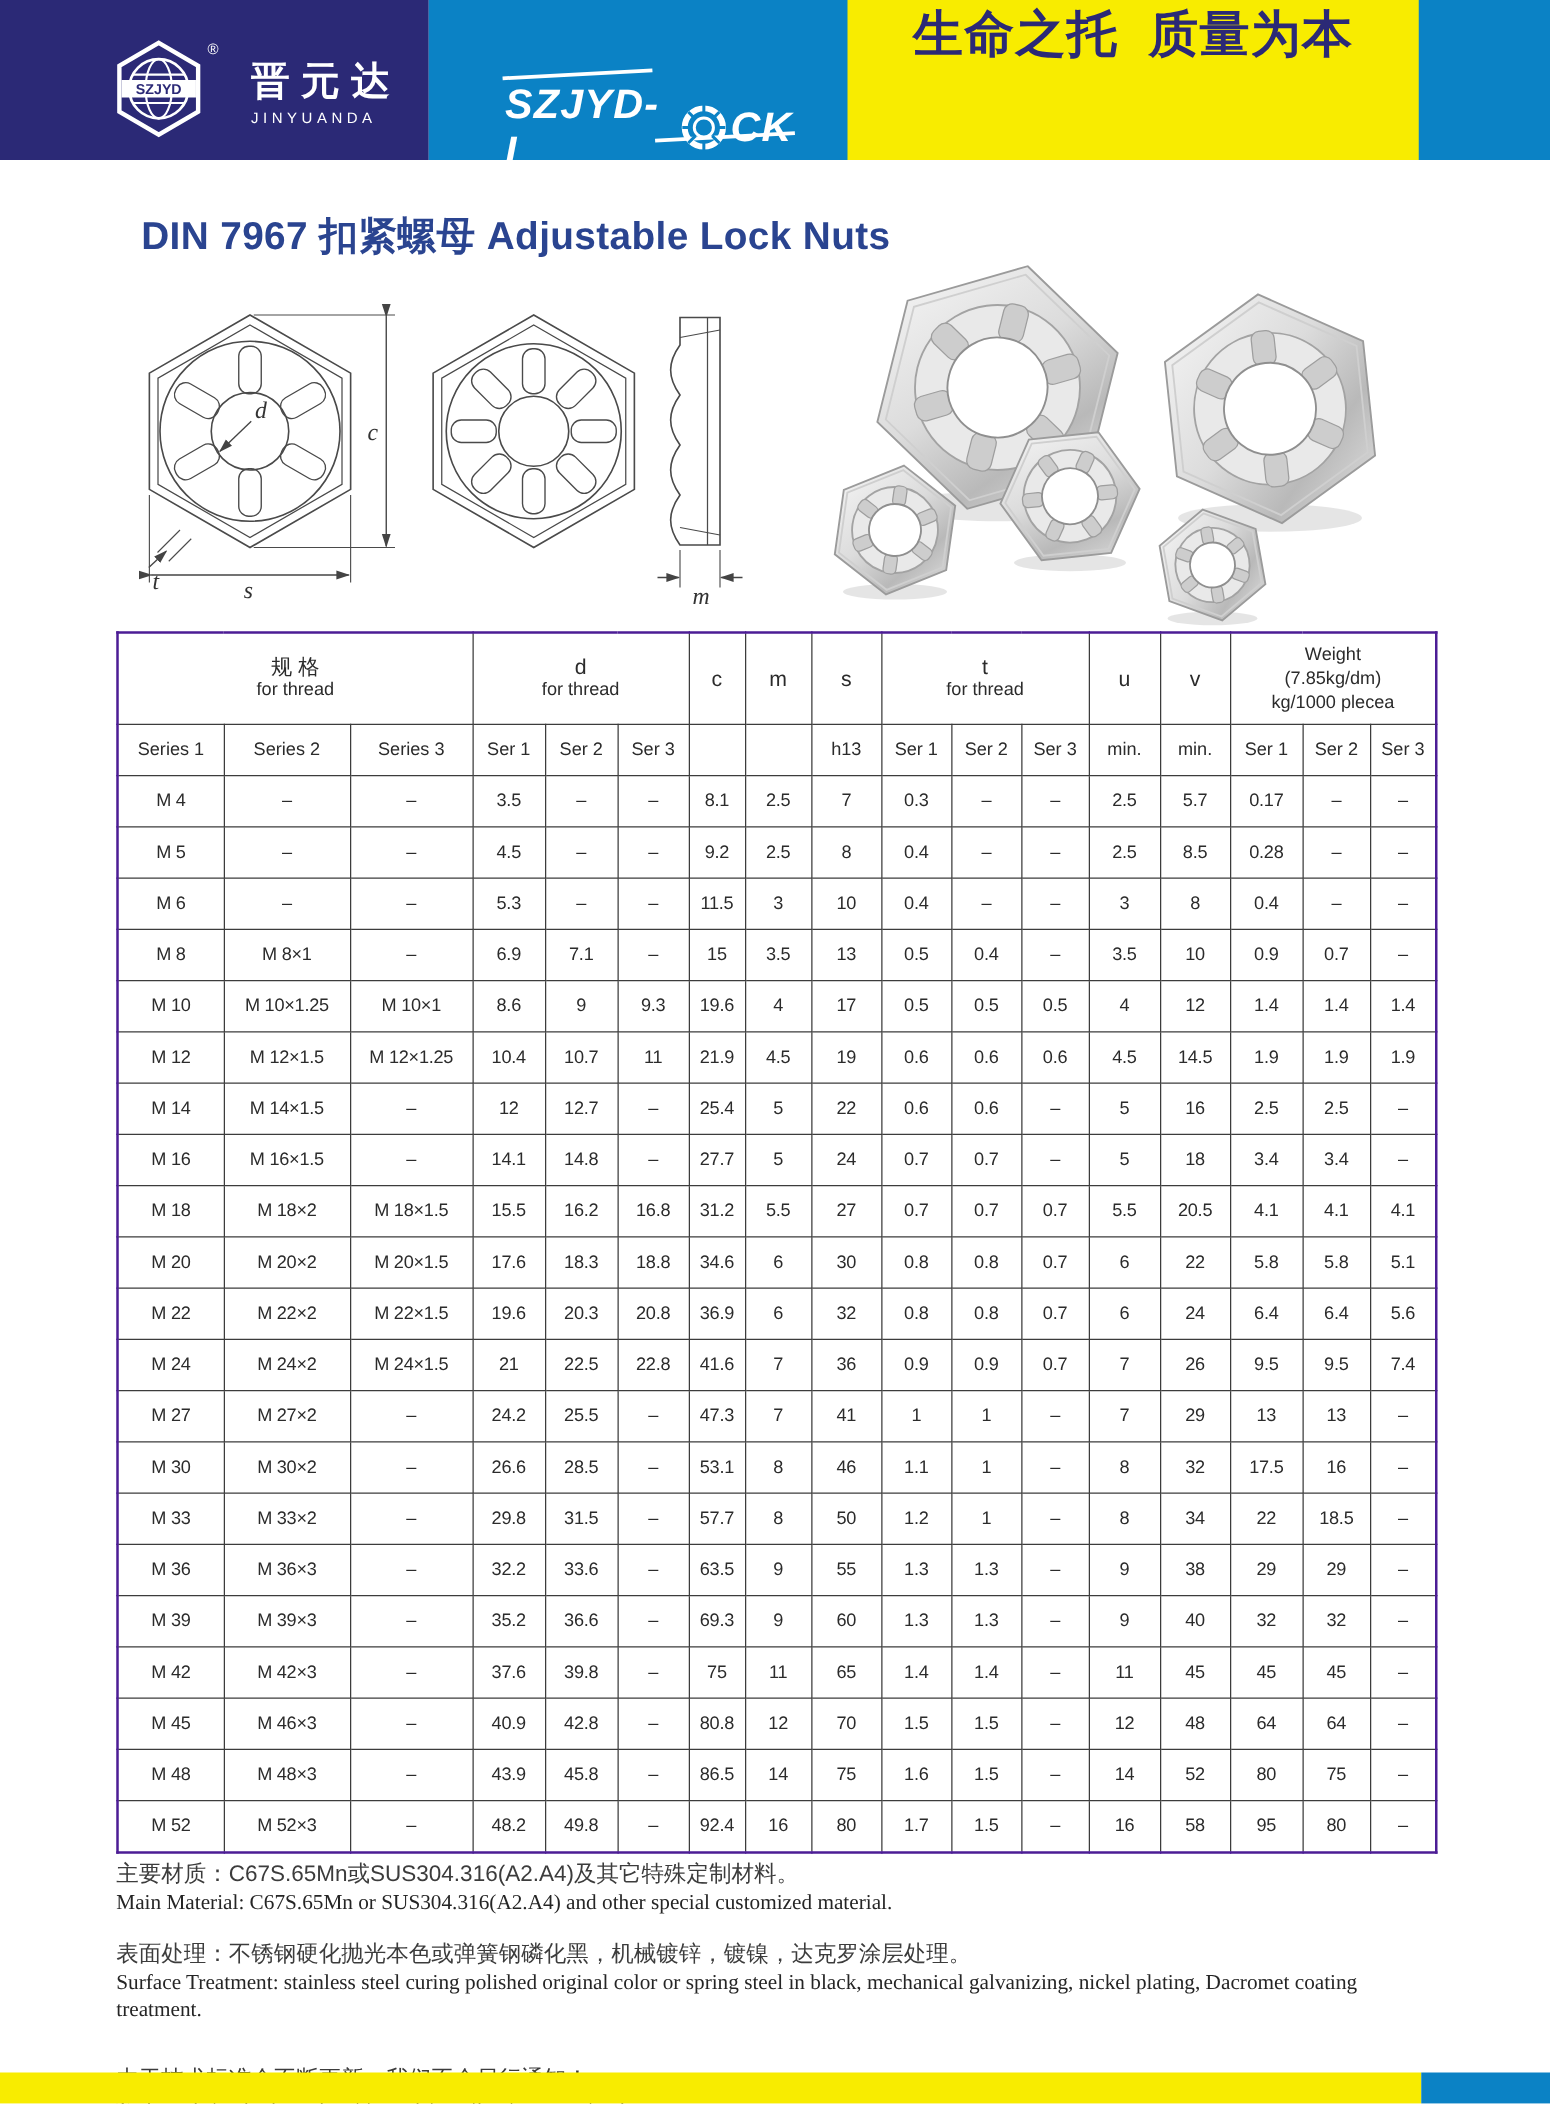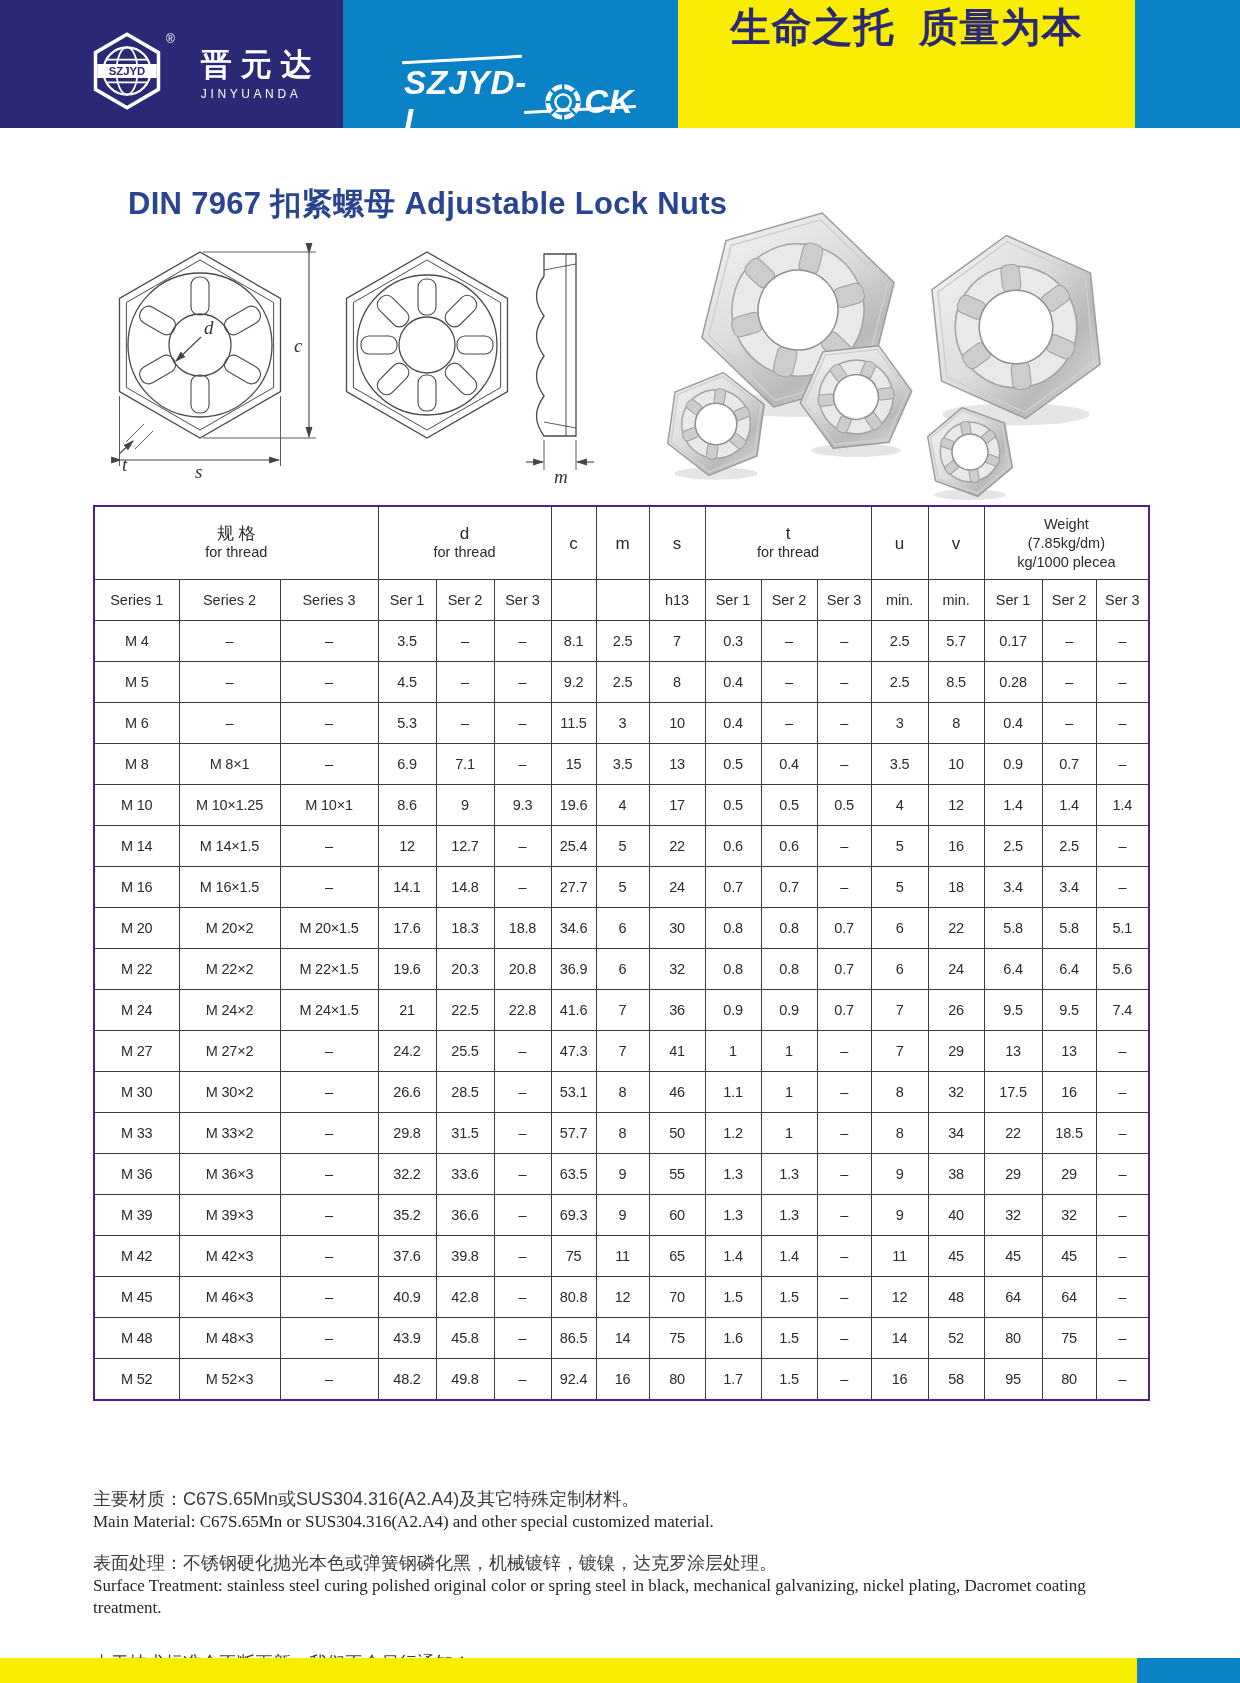--- a/index.html
+++ b/index.html
@@ -96,21 +96,21 @@
         </g>
       </svg>
       <span>CK</span>
     </div>
   </div>
 
   <div class="hdr-yellow">
     <span class="slogan">生命之托  质量为本</span>
   </div>
 
-  <h1 class="title" style="margin:15px;">DIN 7967 扣紧螺母 Adjustable Lock Nuts</h1>
+  <h1 class="title" style="margin:0;">DIN 7967 扣紧螺母 Adjustable Lock Nuts</h1>
 
   <svg class="drawA" width="230" height="240" viewBox="0 0 230 240">
     <defs>
       <marker id="arr" markerWidth="10" markerHeight="8" refX="9" refY="4" orient="auto">
         <polygon points="0,0.8 10,4 0,7.2" fill="#444444"></polygon>
       </marker>
     </defs>
     <g fill="none" stroke="#4a4a4a" stroke-width="1.3">
       <polygon points="100,12 180.5,58.5 180.5,151.5 100,198 19.5,151.5 19.5,58.5"></polygon>
       <polygon points="100,20 173.6,62.5 173.6,147.5 100,190 26.4,147.5 26.4,62.5" stroke-width="1"></polygon>
@@ -419,20 +419,39 @@
           <td>0.5</td>
           <td>0.5</td>
           <td>0.5</td>
           <td>4</td>
           <td>12</td>
           <td>1.4</td>
           <td>1.4</td>
           <td>1.4</td>
         </tr>
         <tr>
+          <td>M 12</td>
+          <td>M 12×1.5</td>
+          <td>M 12×1.25</td>
+          <td>10.4</td>
+          <td>10.7</td>
+          <td>11</td>
+          <td>21.9</td>
+          <td>4.5</td>
+          <td>19</td>
+          <td>0.6</td>
+          <td>0.6</td>
+          <td>0.6</td>
+          <td>4.5</td>
+          <td>14.5</td>
+          <td>1.9</td>
+          <td>1.9</td>
+          <td>1.9</td>
+        </tr>
+        <tr>
           <td>M 14</td>
           <td>M 14×1.5</td>
           <td>–</td>
           <td>12</td>
           <td>12.7</td>
           <td>–</td>
           <td>25.4</td>
           <td>5</td>
           <td>22</td>
           <td>0.6</td>
@@ -455,20 +474,39 @@
           <td>5</td>
           <td>24</td>
           <td>0.7</td>
           <td>0.7</td>
           <td>–</td>
           <td>5</td>
           <td>18</td>
           <td>3.4</td>
           <td>3.4</td>
           <td>–</td>
+        </tr>
+        <tr>
+          <td>M 18</td>
+          <td>M 18×2</td>
+          <td>M 18×1.5</td>
+          <td>15.5</td>
+          <td>16.2</td>
+          <td>16.8</td>
+          <td>31.2</td>
+          <td>5.5</td>
+          <td>27</td>
+          <td>0.7</td>
+          <td>0.7</td>
+          <td>0.7</td>
+          <td>5.5</td>
+          <td>20.5</td>
+          <td>4.1</td>
+          <td>4.1</td>
+          <td>4.1</td>
         </tr>
         <tr>
           <td>M 20</td>
           <td>M 20×2</td>
           <td>M 20×1.5</td>
           <td>17.6</td>
           <td>18.3</td>
           <td>18.8</td>
           <td>34.6</td>
           <td>6</td>

